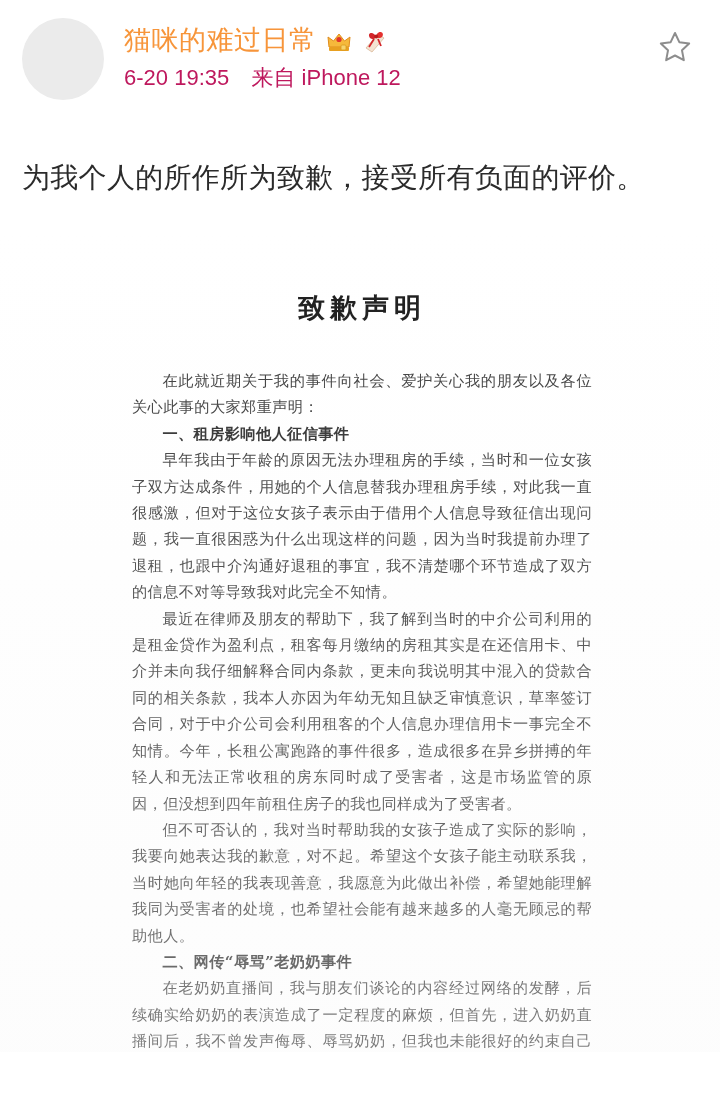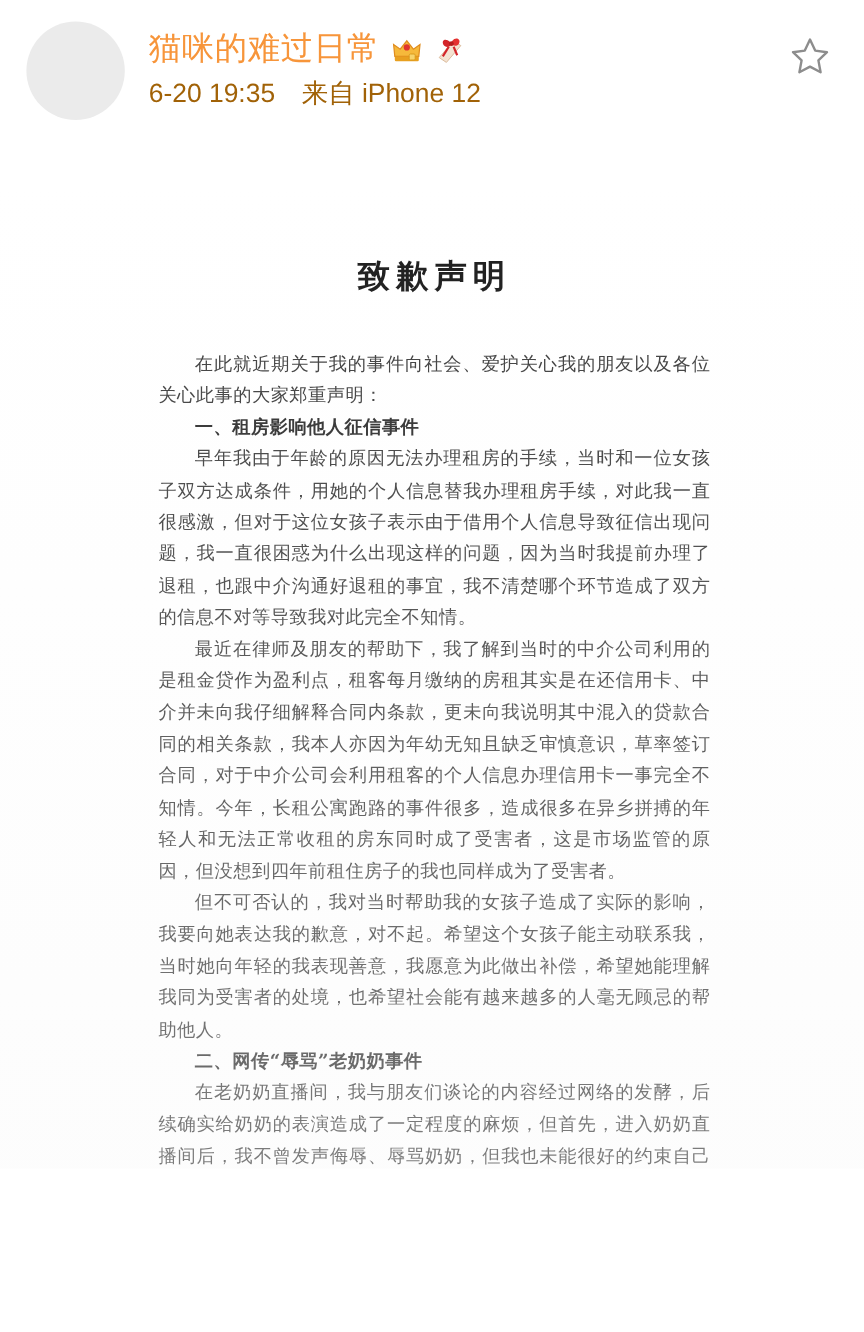--- a/index.html
+++ b/index.html
@@ -72,21 +72,21 @@
     display: inline-block;
     width: 28px;
     height: 28px;
     position: relative;
     flex: 0 0 auto;
     margin-left: 4px;
   }
   .badge-emoji svg { display: block; }
 
   .meta {
-    color: #a16207;
+    color: #be185d;
     font-size: 22px;
     line-height: 28px;
     margin-top: 8px;
     white-space: nowrap;
   }
   .meta .sep { display: inline-block; width: 10px; }
 
   .star-btn {
     position: absolute;
     right: 22px;
@@ -208,20 +208,21 @@
     <div class="star-btn">
       <span>
         <svg width="40" height="40" viewBox="0 0 24 24" fill="none" stroke="#8d8d8d" stroke-width="1.2" stroke-linejoin="round">
           <path d="M12 3.6 L14.6 9.1 L20.5 9.9 L16.2 14.0 L17.3 19.9 L12 17.1 L6.7 19.9 L7.8 14.0 L3.5 9.9 L9.4 9.1 Z"></path>
         </svg>
       </span>
     </div>
   </div>
 
   <div class="post-body">
+    <div class="post-line gap">为我个人的所作所为致歉，接受所有负面的评价。</div>
   </div>
 
   <div class="doc-image">
     <div class="doc-inner">
       <div class="doc-title">致歉声明</div>
       <div>
         <p class="doc-p indent">在此就近期关于我的事件向社会、爱护关心我的朋友以及各位关心此事的大家郑重声明：</p>
         <p class="doc-p heading">一、租房影响他人征信事件</p>
         <p class="doc-p indent">早年我由于年龄的原因无法办理租房的手续，当时和一位女孩子双方达成条件，用她的个人信息替我办理租房手续，对此我一直很感激，但对于这位女孩子表示由于借用个人信息导致征信出现问题，我一直很困惑为什么出现这样的问题，因为当时我提前办理了退租，也跟中介沟通好退租的事宜，我不清楚哪个环节造成了双方的信息不对等导致我对此完全不知情。</p>
         <p class="doc-p indent">最近在律师及朋友的帮助下，我了解到当时的中介公司利用的是租金贷作为盈利点，租客每月缴纳的房租其实是在还信用卡、中介并未向我仔细解释合同内条款，更未向我说明其中混入的贷款合同的相关条款，我本人亦因为年幼无知且缺乏审慎意识，草率签订合同，对于中介公司会利用租客的个人信息办理信用卡一事完全不知情。今年，长租公寓跑路的事件很多，造成很多在异乡拼搏的年轻人和无法正常收租的房东同时成了受害者，这是市场监管的原因，但没想到四年前租住房子的我也同样成为了受害者。</p>

